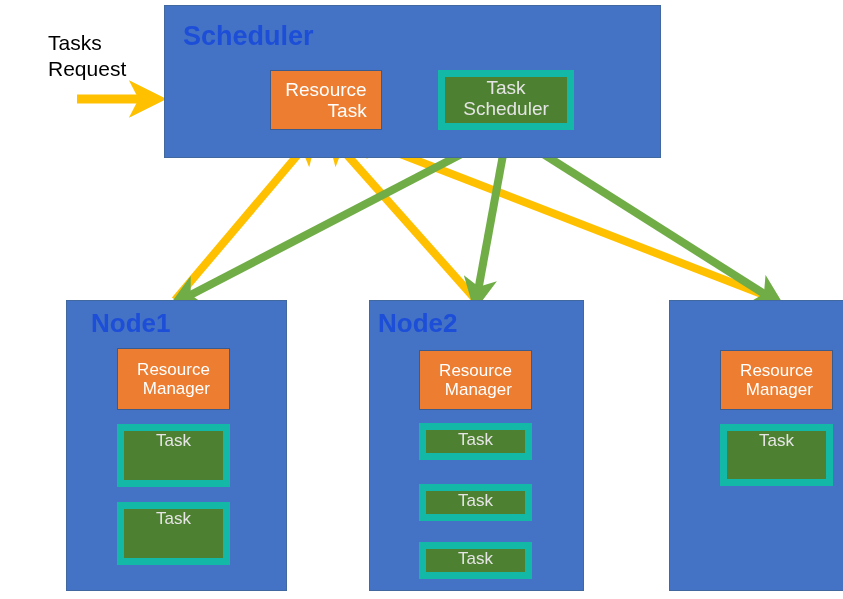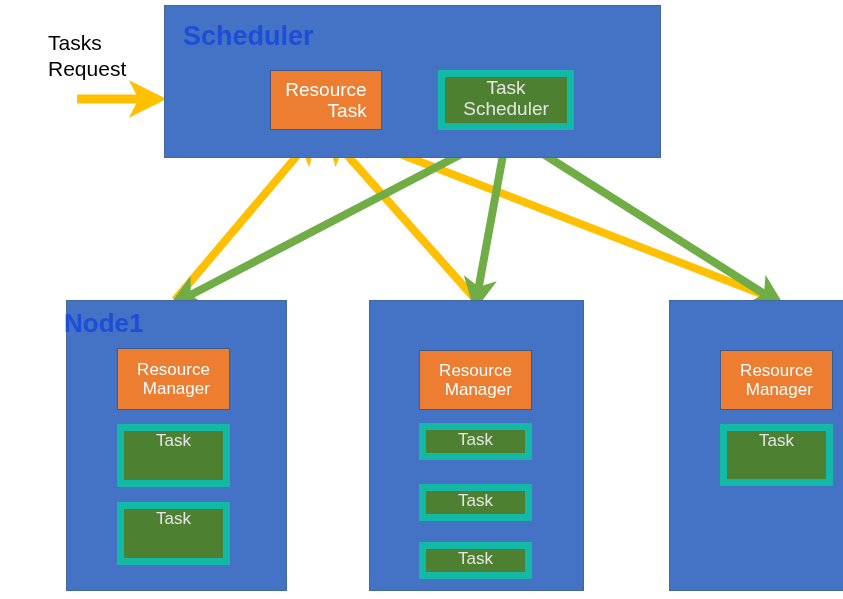--- a/index.html
+++ b/index.html
@@ -60,21 +60,21 @@
     color: #1d4ed8;
     font-weight: bold;
     white-space: nowrap;
   }
   #scheduler-box { left: 120px; top: 5px; width: 497px; height: 153px; }
   #scheduler-title { left: 139px; top: 21px; font-size: 27px; }
   #resource-state-box { left: 226px; top: 70px; width: 112px; height: 60px; font-size: 19px; }
   #task-scheduling-box { left: 394px; top: 70px; width: 136px; height: 60px; font-size: 19px; }
 
   #node1-box { left: 22px; top: 300px; width: 221px; height: 291px; }
-  #node1-title { left: 20px; top: 308px; font-size: 26px; }
+  #node1-title { left: 47px; top: 308px; font-size: 26px; }
   #node2-box { left: 325px; top: 300px; width: 215px; height: 291px; }
   #node2-title { left: 334px; top: 308px; font-size: 26px; }
   #node3-box { left: 625px; top: 300px; width: 218px; height: 291px; }
   #node3-title { left: 640px; top: 310px; font-size: 26px; }
 
   .rm-box { font-size: 17px; }
   .task-box { font-size: 17px; }
 
   #n1-rm   { left: 73px;  top: 348px; width: 113px; height: 62px; }
   #n1-t1   { left: 73px;  top: 424px; width: 113px; height: 63px; }
@@ -169,20 +169,21 @@
   <div class="box orange-box rm-box" id="n1-rm">
     <div>
       <div>Resource</div>
       <div>Manager</div>
     </div>
   </div>
   <div class="box green-box task-box" id="n1-t1">Task</div>
   <div class="box green-box task-box" id="n1-t2">Task</div>
 
   <div class="box container-box" id="node2-box"></div>
+  <div class="container-title" id="node2-title">Node2</div>
   <div class="box orange-box rm-box" id="n2-rm">
     <div>
       <div>Resource</div>
       <div>Manager</div>
     </div>
   </div>
   <div class="box green-box task-box" id="n2-t1">Task</div>
   <div class="box green-box task-box" id="n2-t2">Task</div>
   <div class="box green-box task-box" id="n2-t3">Task</div>
 

